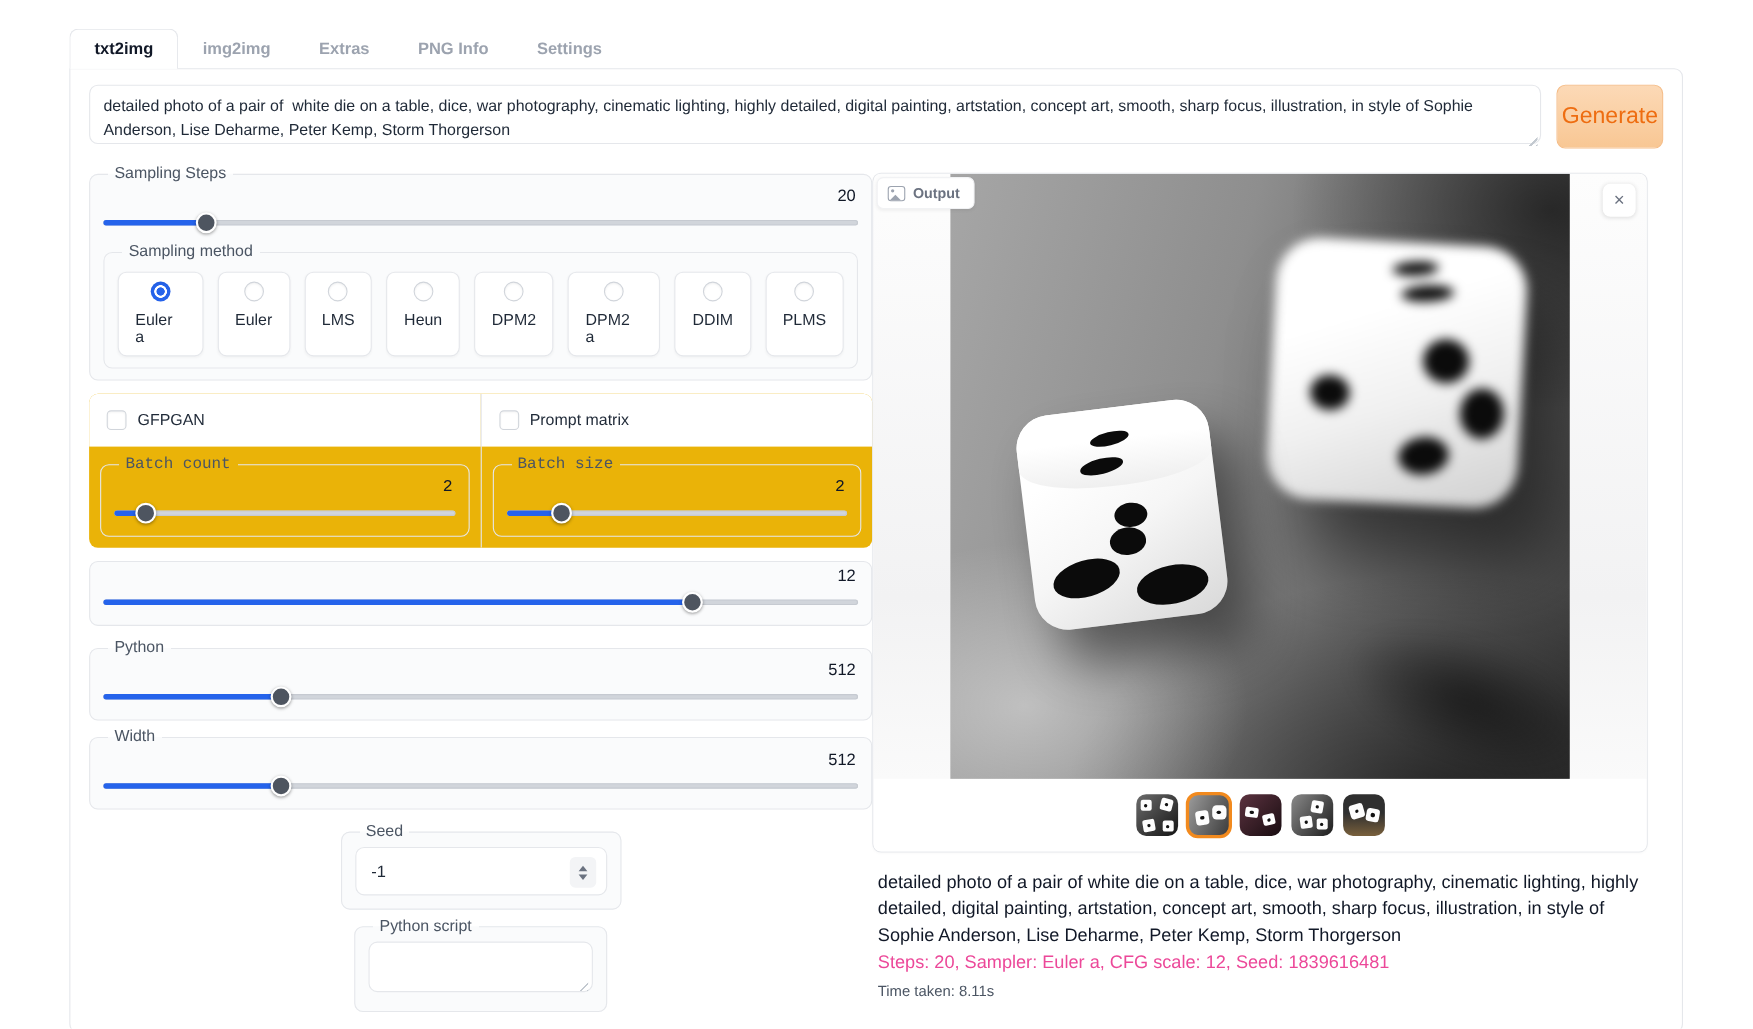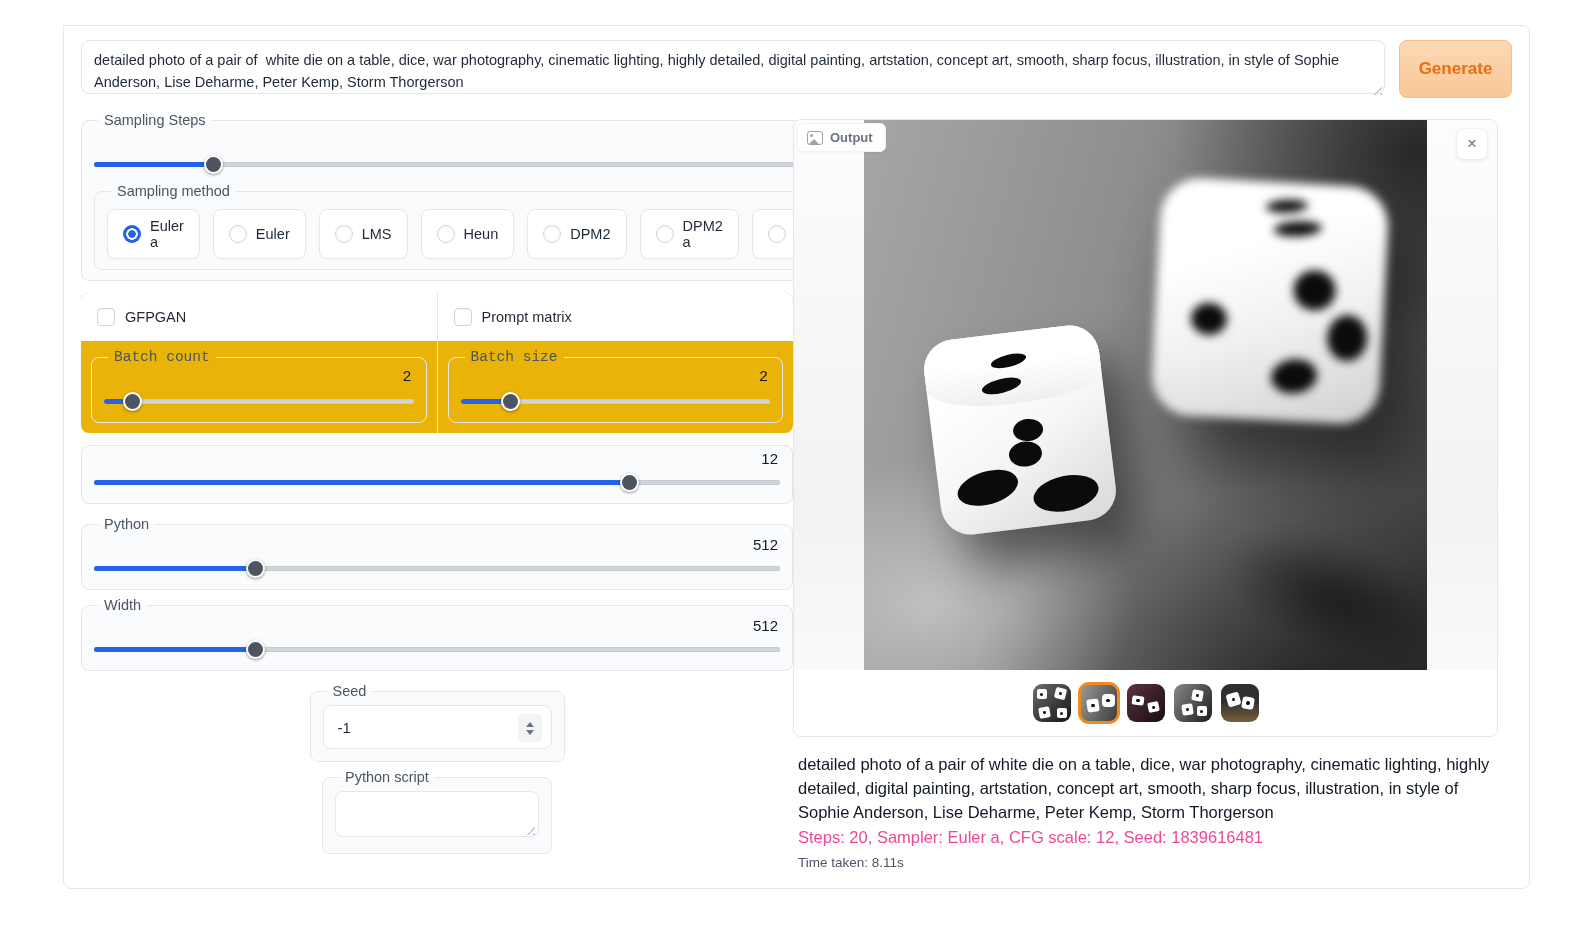--- a/index.html
+++ b/index.html
@@ -18,23 +18,23 @@
 
   
   .prompt-row { display:flex; gap:14px; margin-bottom:14px; }
   .prompt-wrap { position:relative; flex:1; }
   textarea.prompt { width:100%; height:54px; resize:none; border:1px solid #e5e7eb;
     border-radius:8px; padding:8px 12px; font-family:inherit; font-size:14.5px;
     line-height:1.55; color:#1f2937; outline:none; background:#fff; overflow:hidden; }
   .resize-corner { position:absolute; right:3px; bottom:3px; width:12px; height:12px;
     background:repeating-linear-gradient(-45deg,#c3c9d0 0 1.5px,transparent 1.5px 4.5px);
     clip-path:polygon(100% 0,100% 100%,0 100%); }
-  .generate-btn { width:113px; height:58px; border:1px solid #f5bd88; border-radius:8px;
+  .generate-btn { width:97px; height:58px; border:1px solid #f5bd88; border-radius:8px;
     background:linear-gradient(180deg,#fcd9b6 0%,#f8c794 100%);
-    color:#ee6d11; font-weight:700; font-size:17px; cursor:pointer; font-family:inherit; }
+    color:#ee6d11; font-weight:400; font-size:21px; cursor:pointer; font-family:inherit; }
 
   
   .cols { display:flex; align-items:flex-start; }
   .left-col { width:712px; display:flex; flex-direction:column; gap:12px; }
   .right-col { width:705px; }
 
   
   fieldset { border:1px solid #e5e7eb; border-radius:8px; background:#fafbfc;
     padding:4px 12px 12px 12px; }
   legend { color:#4b5563; font-size:14.5px; padding:0 6px; margin-left:4px; }
@@ -45,21 +45,21 @@
   .slider .fill { position:absolute; top:7px; left:0; height:5px; border-radius:3px;
     background:#2563eb; }
   .slider .handle { position:absolute; top:0; width:19px; height:19px; border-radius:50%;
     background:#4e5560; border:2px solid #fff; box-shadow:0 1px 3px rgba(0,0,0,.4);
     transform:translateX(-9px); }
 
   
   .radio-row { display:flex; gap:13px; margin-top:6px; }
   .radio-item { display:flex; align-items:center; gap:9px; background:#fff;
     border:1px solid #e5e7eb; border-radius:8px; padding:8px 15px; cursor:pointer;
-    box-shadow:0 1px 2px rgba(0,0,0,.03); }
+    box-shadow:0 1px 2px rgba(0,0,0,.03);flex-direction:column; }
   .radio-circ { width:18px; height:18px; border-radius:50%; border:1px solid #d1d5db;
     background:#fff; box-shadow:inset 0 1px 2px rgba(0,0,0,.06); flex:none; }
   .radio-circ.on { border:none;
     background:radial-gradient(circle,#2563eb 0 3.5px,#fff 4px 5.5px,#2563eb 6px 100%); }
   .radio-item span.lbl { font-size:14.5px; color:#1f2937; }
 
   
   .group-b { background:#eab308; border-radius:8px; overflow:hidden; }
   .gb-row1 { display:flex; }
   .gb-cell { flex:1; background:#fff; padding:15px 16px; display:flex; align-items:center; gap:10px; }
@@ -145,20 +145,27 @@
   .caption .prompt-echo { font-size:16.5px; color:#111827; line-height:1.44; }
   .caption .params { font-size:16.5px; color:#ec4899; line-height:1.44; margin-top:2px; }
   .caption .time { font-size:13.5px; color:#4b5563; margin-top:5px; }
 </style>
 </head>
 <body>
 
 <div class="page">
   <div class="app">
 
+    <div class="tabbar">
+      <div class="tab active">txt2img</div>
+      <div class="tab">img2img</div>
+      <div class="tab">Extras</div>
+      <div class="tab">PNG Info</div>
+      <div class="tab">Settings</div>
+    </div>
 
     <div class="panel">
 
       <div class="prompt-row">
         <div class="prompt-wrap">
           <textarea class="prompt" spellcheck="false" style="">detailed photo of a pair of  white die on a table, dice, war photography, cinematic lighting, highly detailed, digital painting, artstation, concept art, smooth, sharp focus, illustration, in style of Sophie Anderson, Lise Deharme, Peter Kemp, Storm Thorgerson</textarea>
           <div class="resize-corner"></div>
         </div>
         <button class="generate-btn">Generate</button>
       </div>

